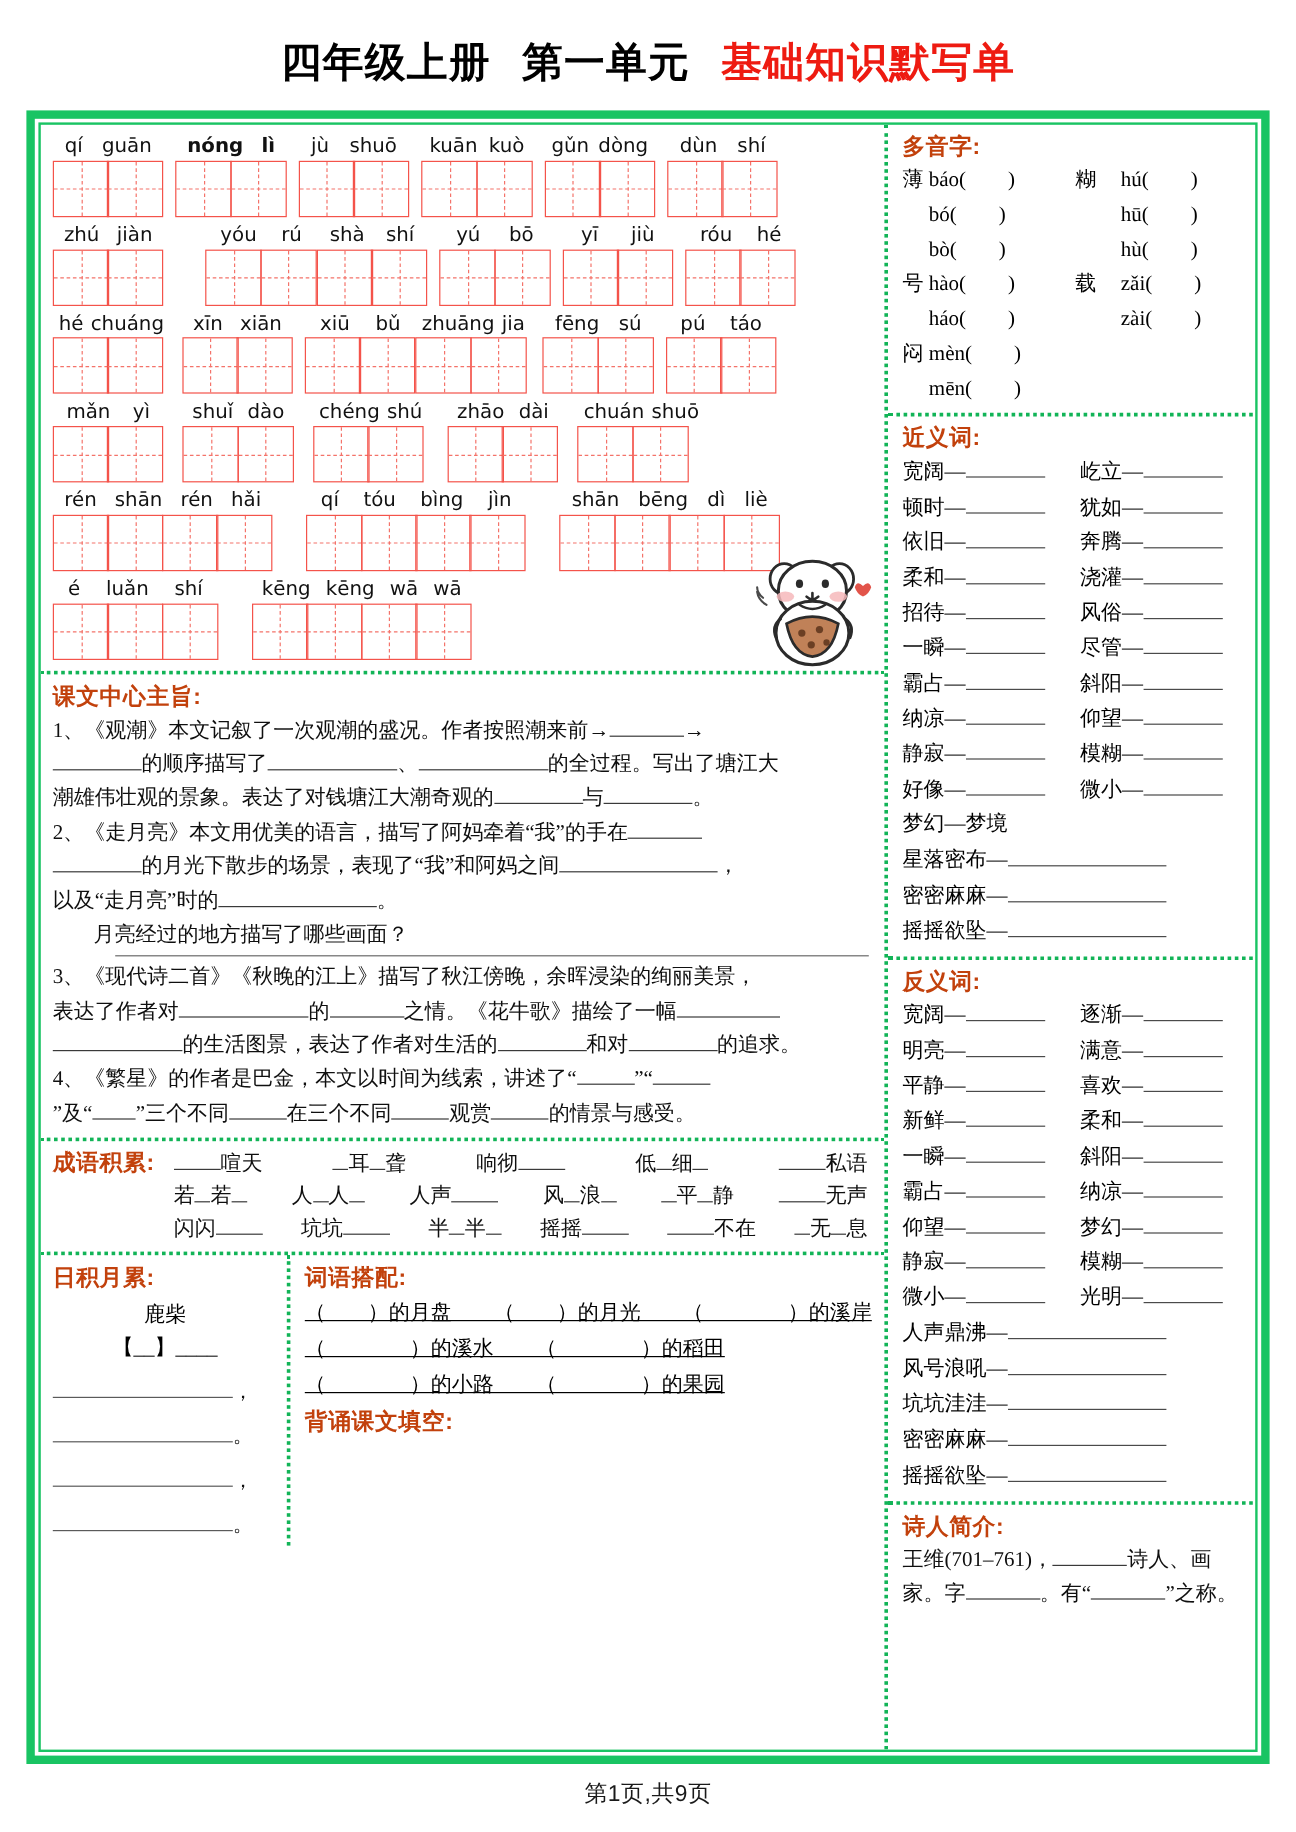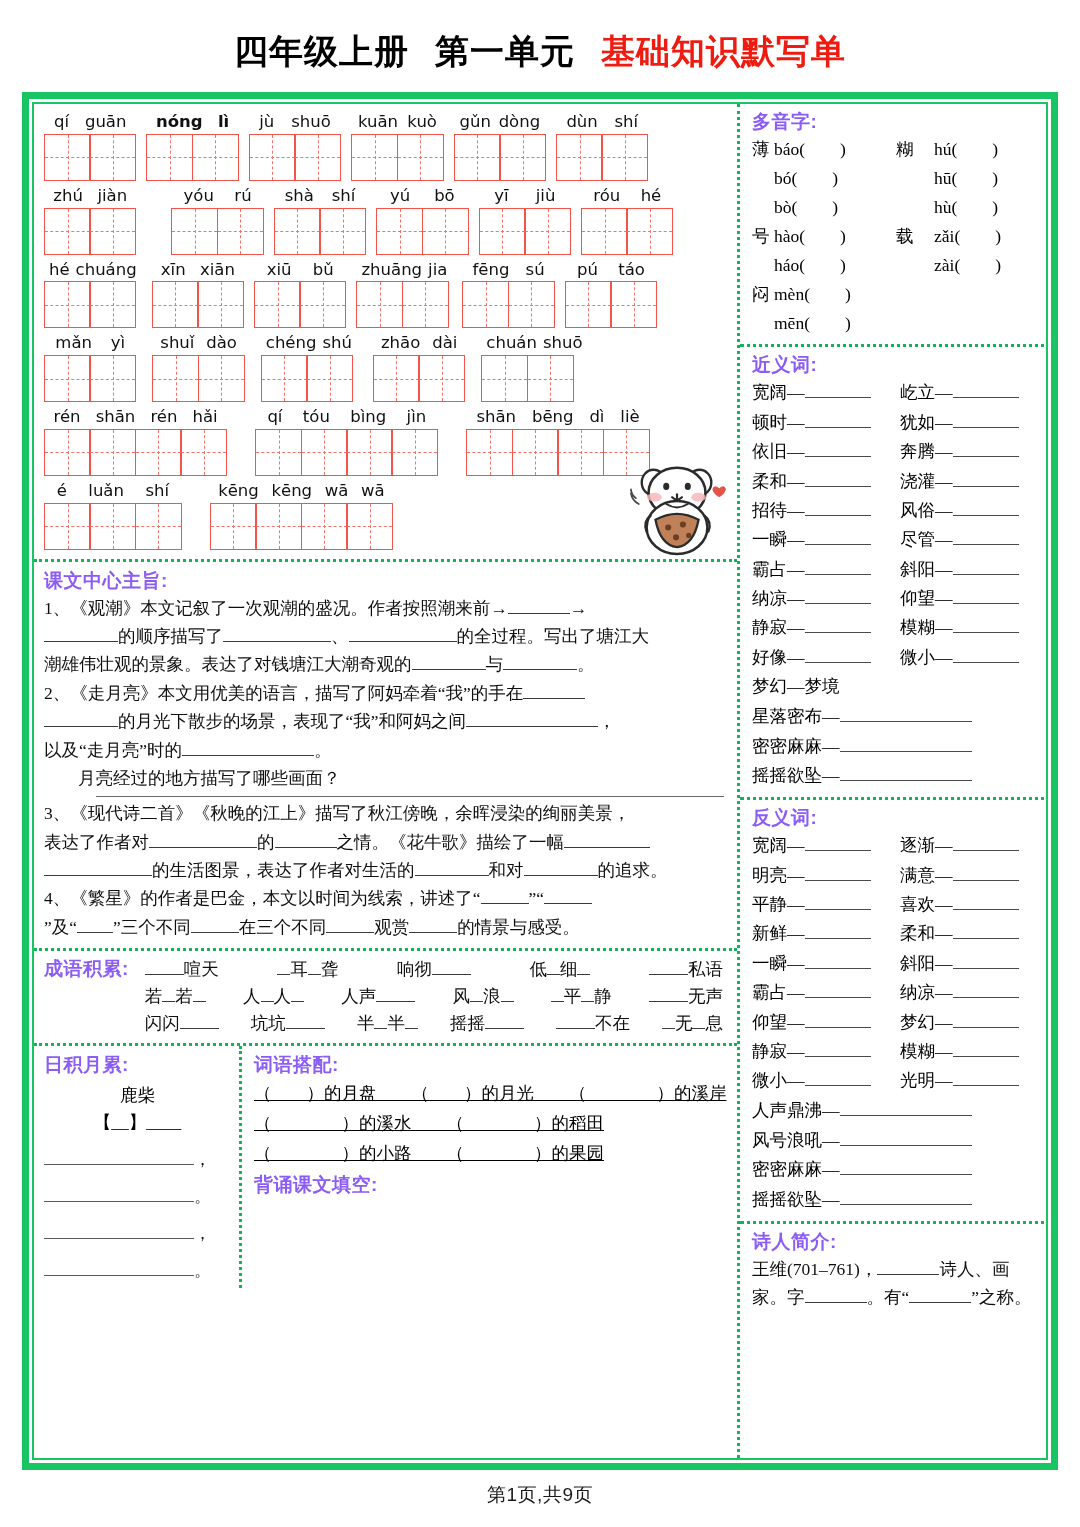--- a/index.html
+++ b/index.html
@@ -63,21 +63,21 @@
   .col-sep  { width: 0; border-left: 3px dotted #12b457; }
   .col-right { flex: 1; position: relative; }
 
   .dotsep { border-top: 3px dotted #12b457; margin: 0; }
 
   
   .sec-h {
     font-family: "Liberation Sans", sans-serif;
     font-size: 19px;
     font-weight: 700;
-    color: #8b5cf6;
+    color: #c2410c;
     letter-spacing: 0.5px;
     white-space: nowrap;
   }
 
   
   .py-block { padding: 8px 10px 4px 10px; position: relative; }
   .py-row { display: flex; margin-bottom: 5px; }
   .word-group { margin-right: 0; }
   .py-line {
     display: flex;
@@ -264,21 +264,21 @@
                 <div class="word-group" style="margin-right: 10px;">
                   <div class="py-line">
                     <span class="py-syl">zhú</span>
                     <span class="py-syl">jiàn</span>
                   </div>
                   <div class="cells">
                     <div class="cell"></div>
                     <div class="cell"></div>
                   </div>
                 </div>
-                <div class="word-group" style="margin-right: 10px; padding-left: 25px;">
+                <div class="word-group" style=" padding-left: 25px;">
                   <div class="py-line">
                     <span class="py-syl">yóu</span>
                     <span class="py-syl">rú</span>
                   </div>
                   <div class="cells">
                     <div class="cell"></div>
                     <div class="cell"></div>
                   </div>
                 </div>
                 <div class="word-group" style="margin-right: 10px;">
@@ -336,21 +336,21 @@
                 <div class="word-group" style="margin-right: 10px;">
                   <div class="py-line">
                     <span class="py-syl">xīn</span>
                     <span class="py-syl">xiān</span>
                   </div>
                   <div class="cells">
                     <div class="cell"></div>
                     <div class="cell"></div>
                   </div>
                 </div>
-                <div class="word-group" style="margin-right: 10px;">
+                <div class="word-group" style="">
                   <div class="py-line">
                     <span class="py-syl">xiū</span>
                     <span class="py-syl">bǔ</span>
                   </div>
                   <div class="cells">
                     <div class="cell"></div>
                     <div class="cell"></div>
                   </div>
                 </div>
                 <div class="word-group" style="margin-right: 10px;">
@@ -759,20 +759,21 @@
               <div class="syn-row">
                 <div class="syn-cell">静寂—<span class="u"></span></div>
                 <div class="syn-cell">模糊—<span class="u"></span></div>
               </div>
               <div class="syn-row">
                 <div class="syn-cell">微小—<span class="u"></span></div>
                 <div class="syn-cell">光明—<span class="u"></span></div>
               </div>
               <div class="long-row">人声鼎沸—<span class="u"></span></div>
               <div class="long-row">风号浪吼—<span class="u"></span></div>
+              <div class="long-row">坑坑洼洼—<span class="u"></span></div>
               <div class="long-row">密密麻麻—<span class="u"></span></div>
               <div class="long-row">摇摇欲坠—<span class="u"></span></div>
             </div>
       </div>
 
       <div class="dotsep"></div>
 
       <div class="r-blk">
         <div class="sec-h">诗人简介:</div>
         <div class="r-tx">

